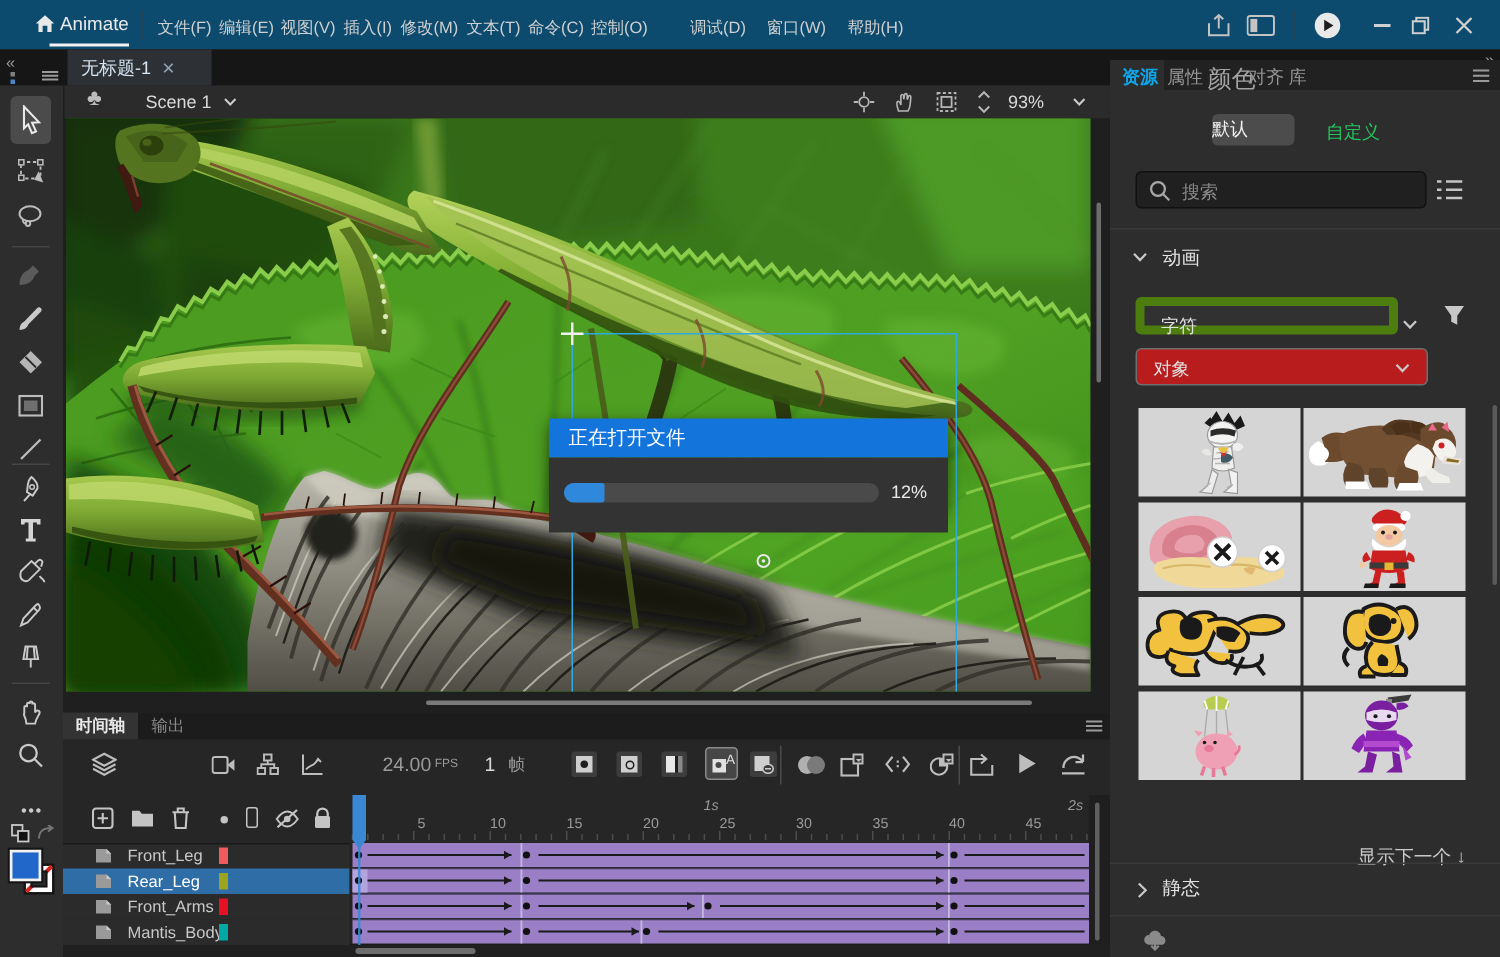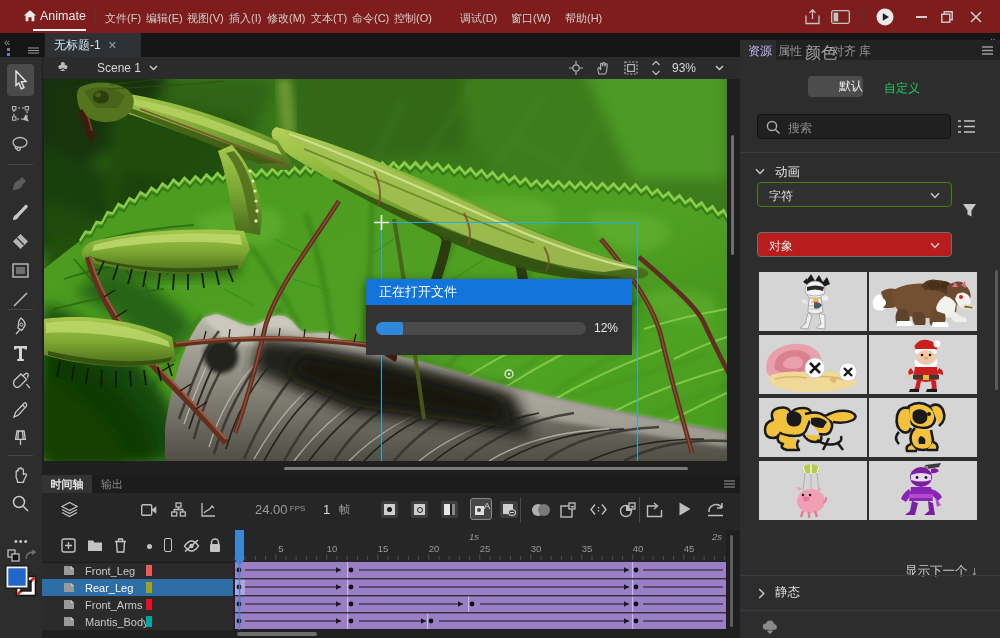--- a/index.html
+++ b/index.html
@@ -2,21 +2,21 @@
 <html><head>
 <meta charset="utf-8">
 <style>
 * { margin:0; padding:0; box-sizing:border-box; }
 html,body { width:1000px; height:638px; overflow:hidden; background:#2a2a2a;
   font-family:"Liberation Sans", sans-serif; }
 .abs { position:absolute; }
 #app { position:relative; width:1000px; height:638px; background:#1e1e1e; }
 
 
-#header { position:absolute; left:0; top:0; width:1000px; height:33px; background:#7f1d1d; color:#c8c8c8; }
+#header { position:absolute; left:0; top:0; width:1000px; height:33px; background:#0c4a6e; color:#c8c8c8; }
 #header .menu { position:absolute; top:11px; font-size:11px; color:#cfcfcf; }
 #animate-label { position:absolute; left:40px; top:9px; font-size:12.5px; color:#e8e8e8; }
 #animate-underline { position:absolute; left:33px; top:29px; width:53px; height:2px; background:#f2f2f2; }
 #hsep1 { position:absolute; left:95px; top:7px; width:1px; height:19px; background:#3d3d3d; }
 
 
 #tabstrip { position:absolute; left:0; top:33px; width:1000px; height:24px; background:#161616; }
 #doctab { position:absolute; left:45px; top:33px; width:96px; height:24px; background:#2d3135; color:#d5e3f2; font-size:12px; line-height:24px; padding-left:9px; }
 #doctab .x { color:#8fa0b0; margin-left:7px; font-size:11px; }
 
@@ -669,29 +669,29 @@
 <rect x="5.7" y="30" width="1.6" height="70" fill="#3a87d4" opacity="0.9"></rect>
 </svg>
     <div class="abs" style="left:684px;top:55px;width:14px;height:100px;background:#1f1f1f"></div>
     <div class="abs" style="left:688px;top:60px;width:3px;height:92px;background:#5f5f5f;border-radius:2px"></div>
     <div class="abs" style="left:0;top:155px;width:698px;height:8px;background:#202020"></div>
     <div class="abs" style="left:195px;top:157px;width:80px;height:4px;background:#6d6d6d;border-radius:2px"></div>
   </div>
   <div id="rpanel">
     <div class="abs" style="left:0;top:0;width:260px;height:20px;background:#212121"></div>
     <div class="abs" style="left:0;top:0;width:36px;height:20px;background:#2d2d2d"></div>
-    <span class="abs" style="left:8px;top:3px;font-size:12px;color:#c4b5fd;font-weight:normal">资源</span>
+    <span class="abs" style="left:8px;top:3px;font-size:12px;color:#0ea5e9;font-weight:bold">资源</span>
     <span class="abs" style="left:38px;top:3px;font-size:12px;color:#969696">属性</span>
     <span class="abs" style="left:65px;top:3px;font-size:16px;color:#a3a3a3">颜色</span>
     <span class="abs" style="left:92px;top:3px;font-size:12px;color:#969696">对齐</span>
     <span class="abs" style="left:119px;top:3px;font-size:12px;color:#969696">库</span>
     <svg class="abs" style="left:242px;top:6px" width="11" height="9" viewBox="0 0 11 9">
         <path d="M0 1h11M0 4.5h11M0 8h11" stroke="#9a9a9a" stroke-width="1.4"></path>
       </svg>
-    <div class="abs" style="left:68px;top:36px;width:55px;height:21px;background:#4c4c4c;border-radius:4px;color:#f0f0f0;font-size:12px;line-height:21px;text-align:right">默认</div>
+    <div class="abs" style="left:68px;top:36px;width:55px;height:21px;background:#4c4c4c;border-radius:4px;color:#f0f0f0;font-size:12px;line-height:21px;text-align:left">默认</div>
     <span class="abs" style="left:144px;top:40px;font-size:12px;color:#22c55e">自定义</span>
     <div class="abs" style="left:17px;top:74px;width:194px;height:25px;background:#202020;border:1px solid #111;border-radius:4px">
       <svg class="abs" style="left:8px;top:5px" width="14" height="14" viewBox="0 0 14 14">
           <g fill="none" stroke="#a8a8a8" stroke-width="1.5">
             <circle cx="6" cy="6" r="4.6"></circle>
             <path d="M9.5 9.5 L13.5 13.5"></path>
           </g>
         </svg>
       <span class="abs" style="left:30px;top:5px;font-size:12px;color:#8a8a8a">搜索</span>
     </div>
@@ -699,21 +699,21 @@
         <g stroke="#c4c4c4" stroke-width="1.6">
           <path d="M0 2h3M0 7.5h3M0 13h3"></path>
           <path d="M6 2h11M6 7.5h11M6 13h11"></path>
         </g>
       </svg>
     <div class="abs" style="left:0;top:112px;width:260px;height:1px;background:#3a3a3a"></div>
     <svg class="abs" style="left:15px;top:128px" width="10" height="7" viewBox="0 0 10 7">
         <path d="M1 1.2 L5 5.4 L9 1.2" fill="none" stroke="#c8c8c8" stroke-width="1.5"></path>
       </svg>
     <span class="abs" style="left:35px;top:124px;font-size:12.5px;color:#e2e2e2">动画</span>
-    <div class="abs" style="left:17px;top:142px;width:195px;height:25px;background:#313131;border:1px solid #4d7c0f;border-radius:4px">
+    <div class="abs" style="left:17px;top:158px;width:175px;height:25px;background:#313131;border:6px solid #4d7c0f;border-radius:4px">
       <span class="abs" style="left:11px;top:5px;font-size:12px;color:#e2e2e2">字符</span>
       <svg class="abs" style="left:172px;top:9px" width="10" height="7" viewBox="0 0 10 7">
           <path d="M1 1.2 L5 5.4 L9 1.2" fill="none" stroke="#c8c8c8" stroke-width="1.5"></path>
         </svg>
     </div>
     <svg class="abs" style="left:222px;top:163px" width="15" height="15" viewBox="0 0 15 15">
         <path d="M1 1 H14 L9.5 7.5 V13.5 L5.5 11.5 V7.5 Z" fill="#c8c8c8"></path>
       </svg>
     <div class="abs" style="left:17px;top:192px;width:195px;height:25px;background:#b91c1c;border:1px solid #6e6e6e;border-radius:4px">
       <span class="abs" style="left:11px;top:5px;font-size:12px;color:#e2e2e2">对象</span>

